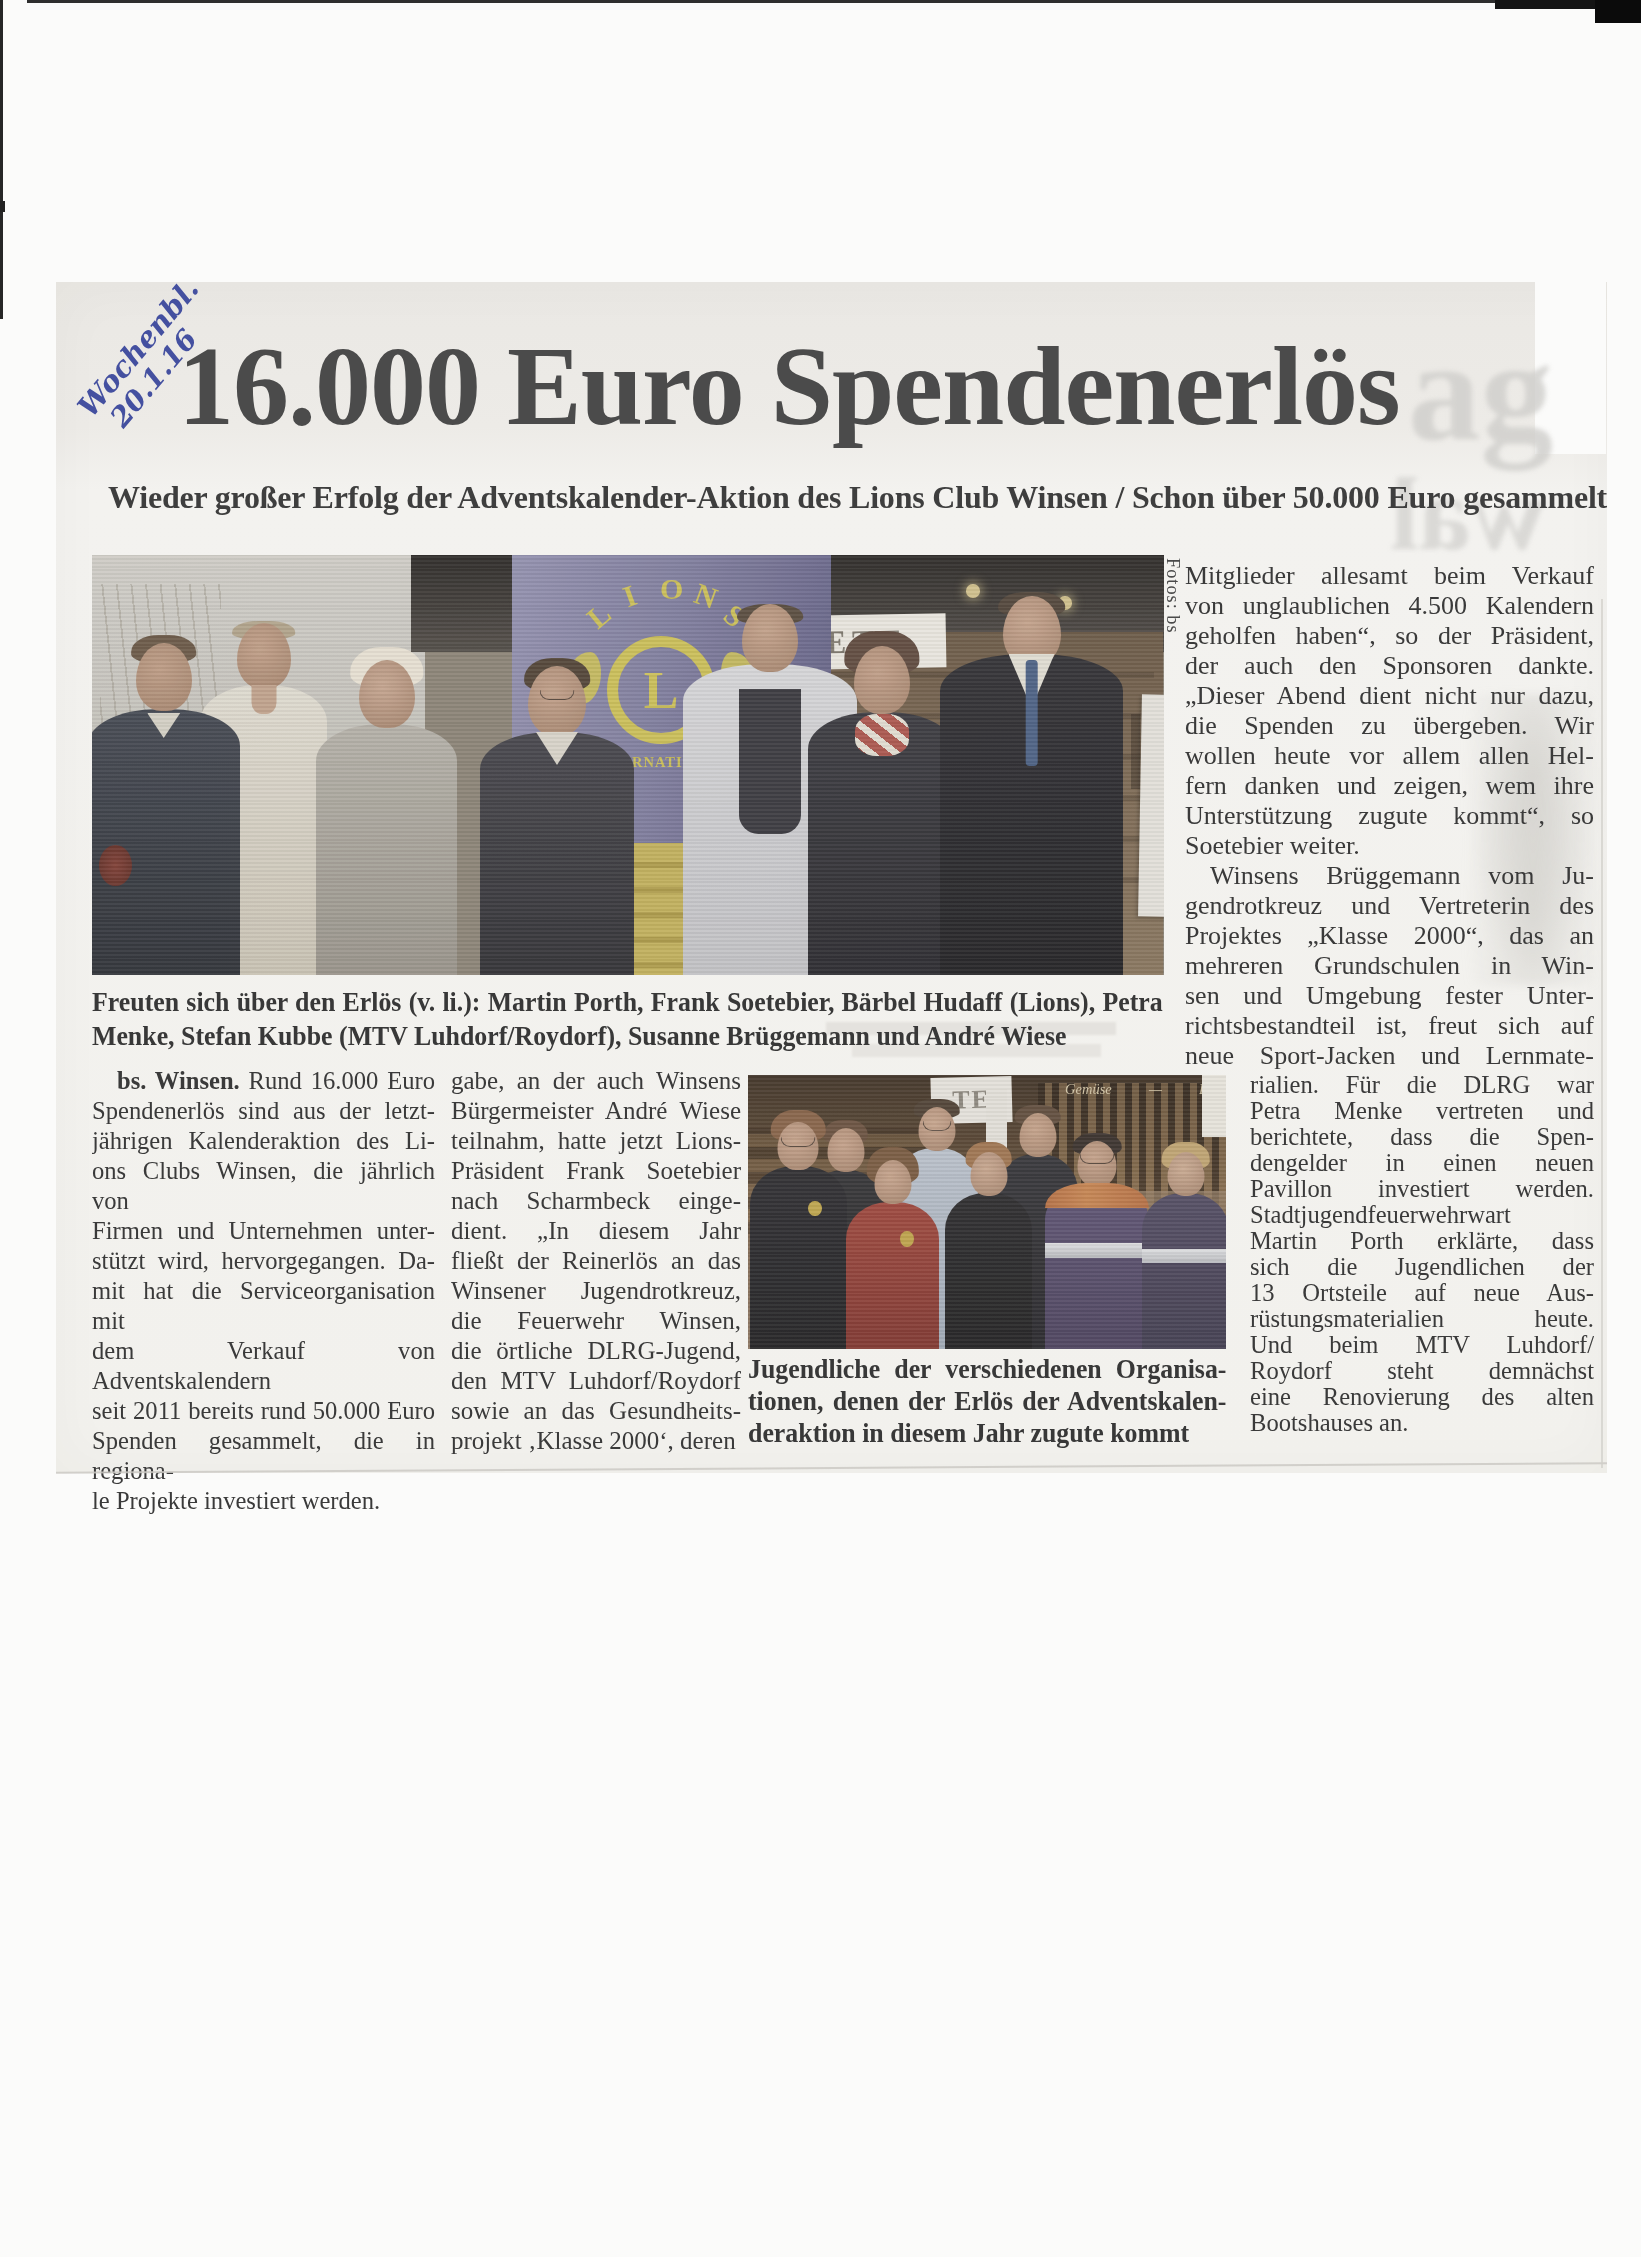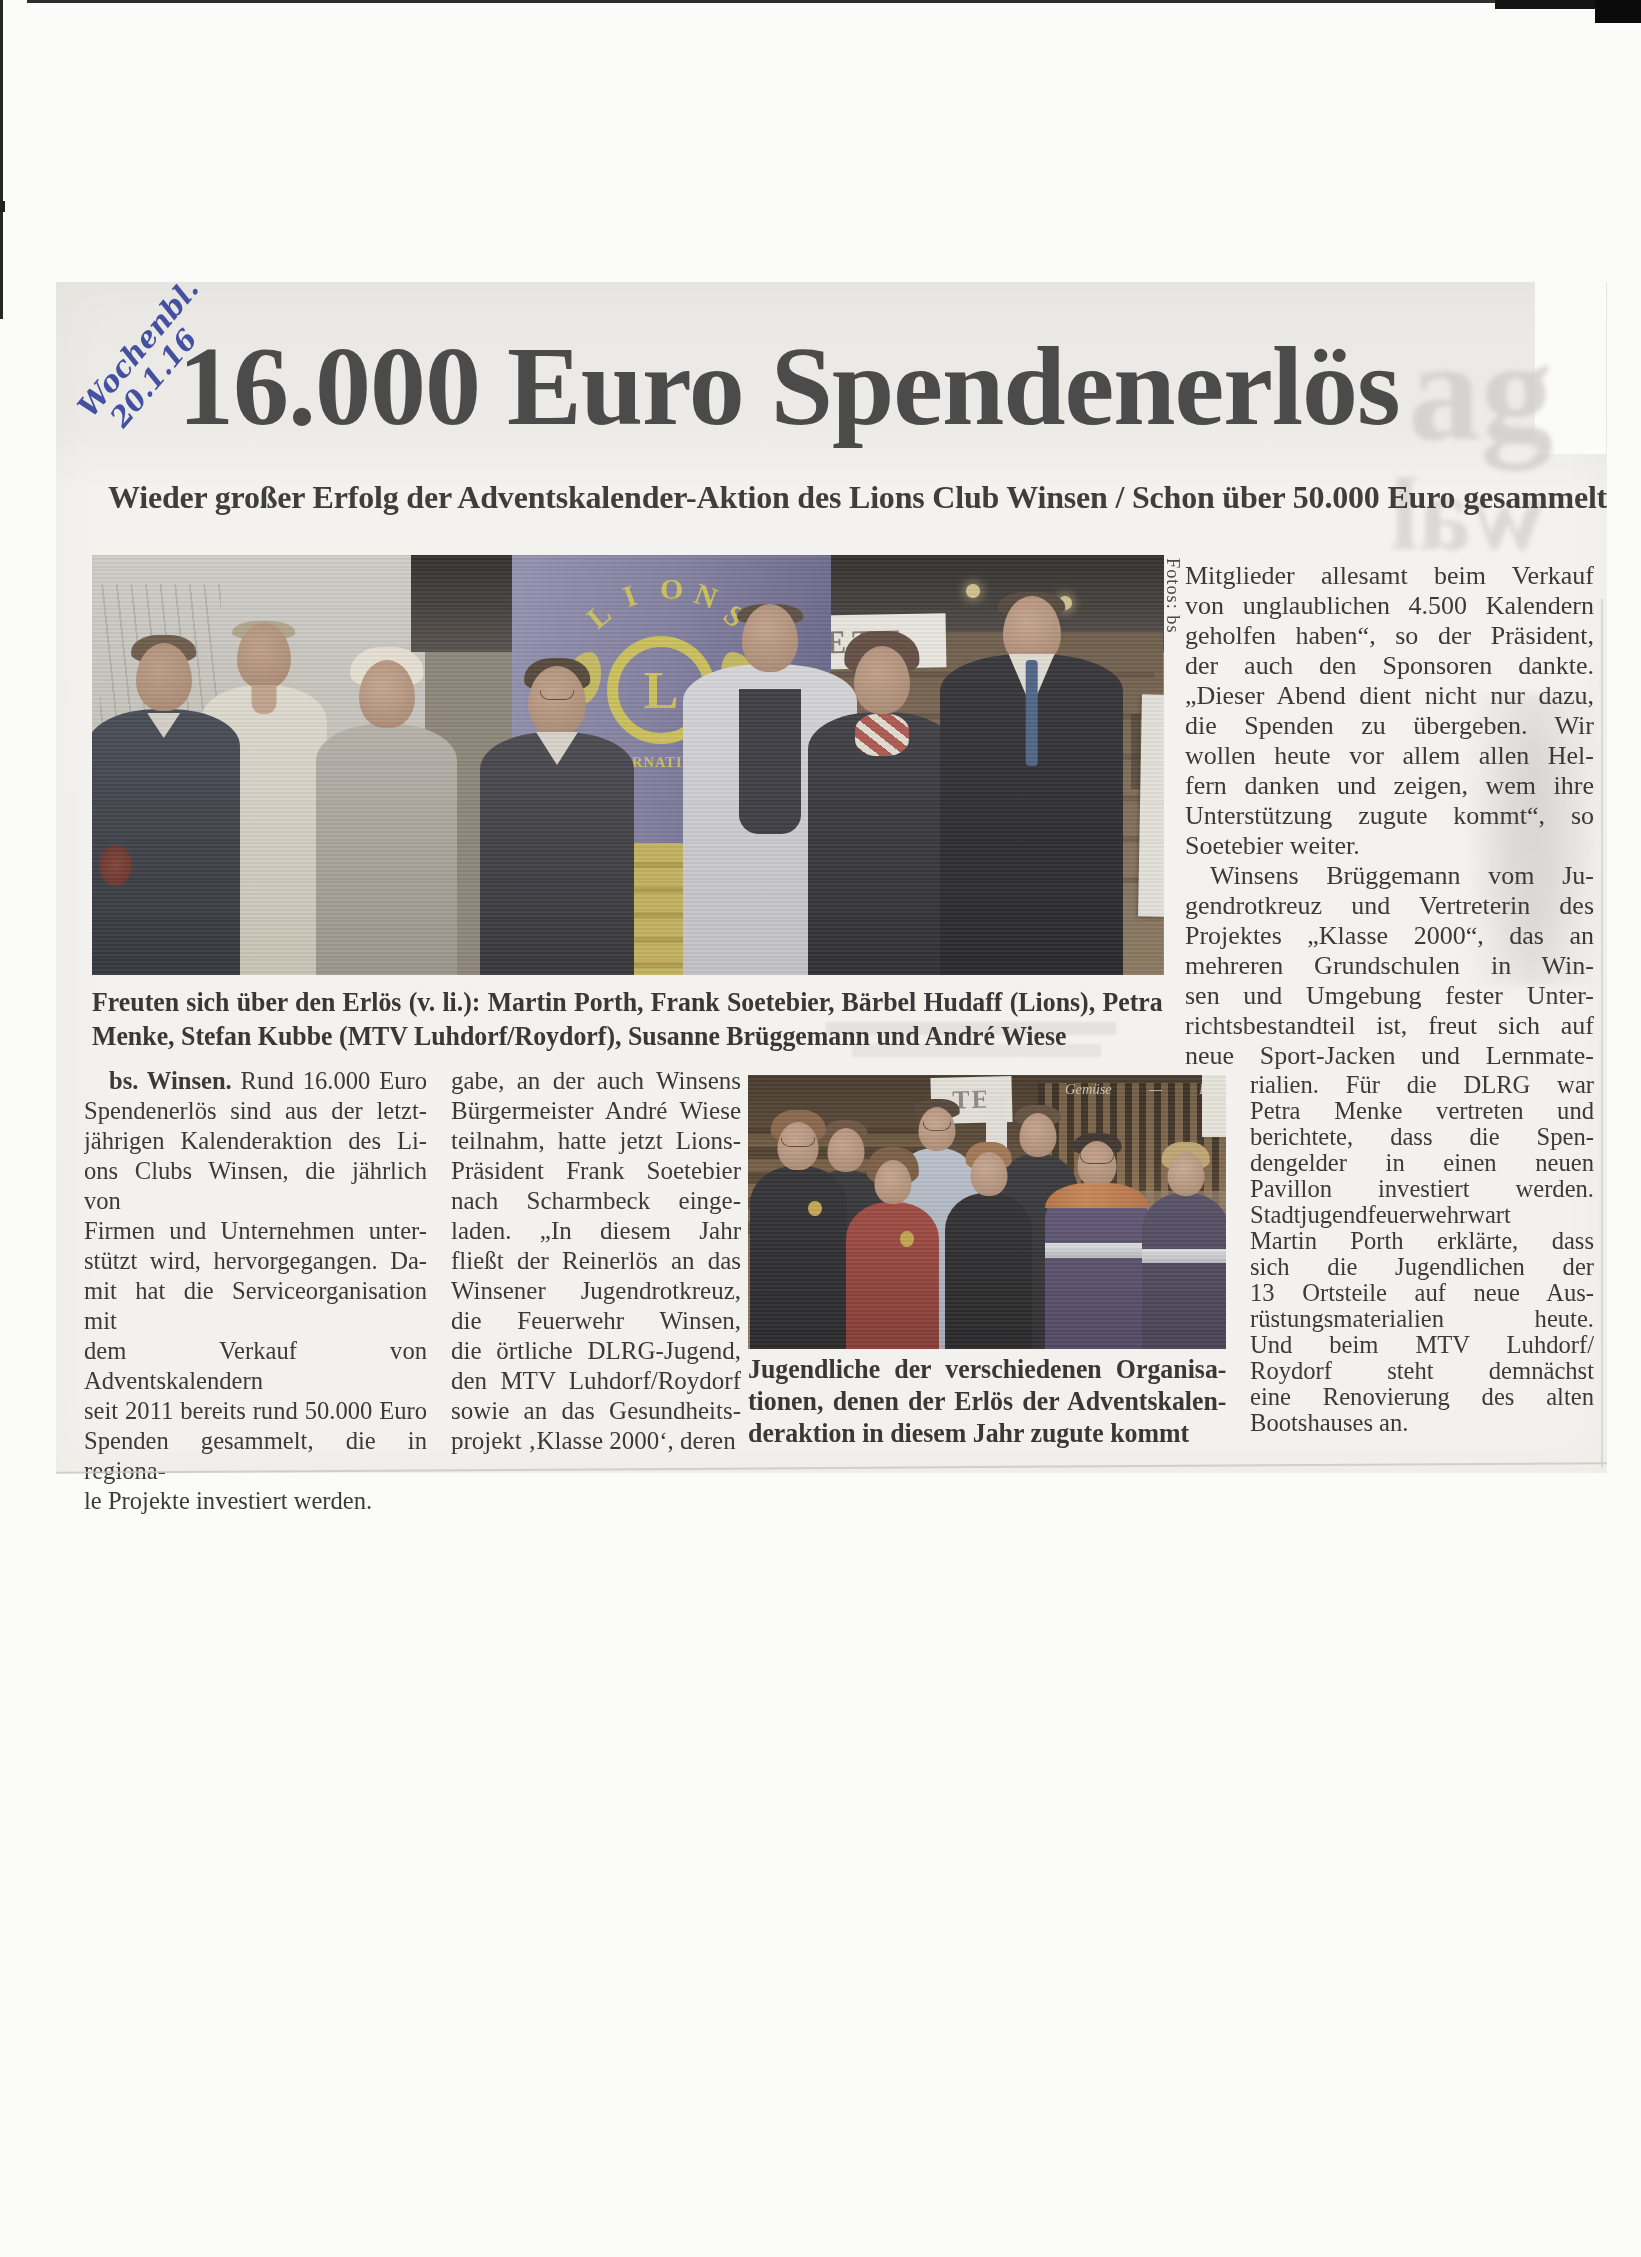--- a/index.html
+++ b/index.html
@@ -32,21 +32,21 @@
   .handnote{left:37px;top:326px;width:227px;transform:rotate(-50deg);text-align:center;line-height:1.12;
       font-family:"DejaVu Serif",serif;font-style:italic;font-weight:bold;font-size:29px;color:var(--handwriting,#4450a0);}
   .handnote .l2{display:block;transform:translateX(-13.5px);font-size:28px;}
   
   .headline{left:178px;top:330px;font-size:112px;font-weight:bold;letter-spacing:-1px;color:var(--headline_ink,#4b4b4b);white-space:nowrap;line-height:1;}
   .subtitle{left:108px;top:479px;font-size:32px;font-weight:bold;color:#3e3e3e;white-space:nowrap;letter-spacing:-0.2px;}
   
   .tl{text-align:justify;text-align-last:justify;}
   .tl.end{text-align-last:left;}
   .tl.ind{text-indent:25px;}
-  .col1{left:84px;top:1066px;width:343px;font-size:24.6px;line-height:30px;overflow:hidden;}
+  .col1{left:92px;top:1066px;width:343px;font-size:24.6px;line-height:30px;overflow:hidden;}
   .col2{left:451px;top:1066px;width:290px;font-size:25px;line-height:30px;overflow:hidden;}
   .rc1{left:1185px;top:561px;width:409px;font-size:26px;line-height:30px;overflow:hidden;}
   .rc2{left:1250px;top:1072px;width:344px;font-size:24.6px;line-height:26px;overflow:hidden;}
   .caption{font-weight:bold;color:#383838;transform-origin:left top;transform:scaleX(.94);}
   .caption1{left:92px;top:985px;width:1139px;font-size:27.5px;line-height:34px;}
   .caption2{left:748px;top:1353px;width:509px;font-size:27.5px;line-height:32px;}
   .credit{left:1162px;top:558px;writing-mode:vertical-rl;font-size:18.3px;letter-spacing:1px;color:#4a4a4a;}
   
   .photo{overflow:hidden;background:#8a8070;filter:contrast(.93) saturate(.78) brightness(1.02);}
   .photo1{left:92px;top:555px;width:1072px;height:420px;}
@@ -216,21 +216,21 @@
       <div class="tl">seit 2011 bereits rund 50.000 Euro</div>
       <div class="tl">Spenden gesammelt, die in regiona-</div>
       <div class="tl end">le Projekte investiert werden.</div>
     </div>
   <div class="abs col2">
       <div class="tl">gabe, an der auch Winsens</div>
       <div class="tl">Bürgermeister André Wiese</div>
       <div class="tl">teilnahm, hatte jetzt Lions-</div>
       <div class="tl">Präsident Frank Soetebier</div>
       <div class="tl">nach Scharmbeck einge-</div>
-      <div class="tl">laden. „In diesem Jahr</div>
+      <div class="tl">dient. „In diesem Jahr</div>
       <div class="tl">fließt der Reinerlös an das</div>
       <div class="tl">Winsener Jugendrotkreuz,</div>
       <div class="tl">die Feuerwehr Winsen,</div>
       <div class="tl">die örtliche DLRG-Jugend,</div>
       <div class="tl">den MTV Luhdorf/Roydorf</div>
       <div class="tl">sowie an das Gesundheits-</div>
       <div class="tl end">projekt ‚Klasse 2000‘, deren</div>
     </div>
   <div class="abs rc1">
       <div class="tl">Mitglieder allesamt beim Verkauf</div>

